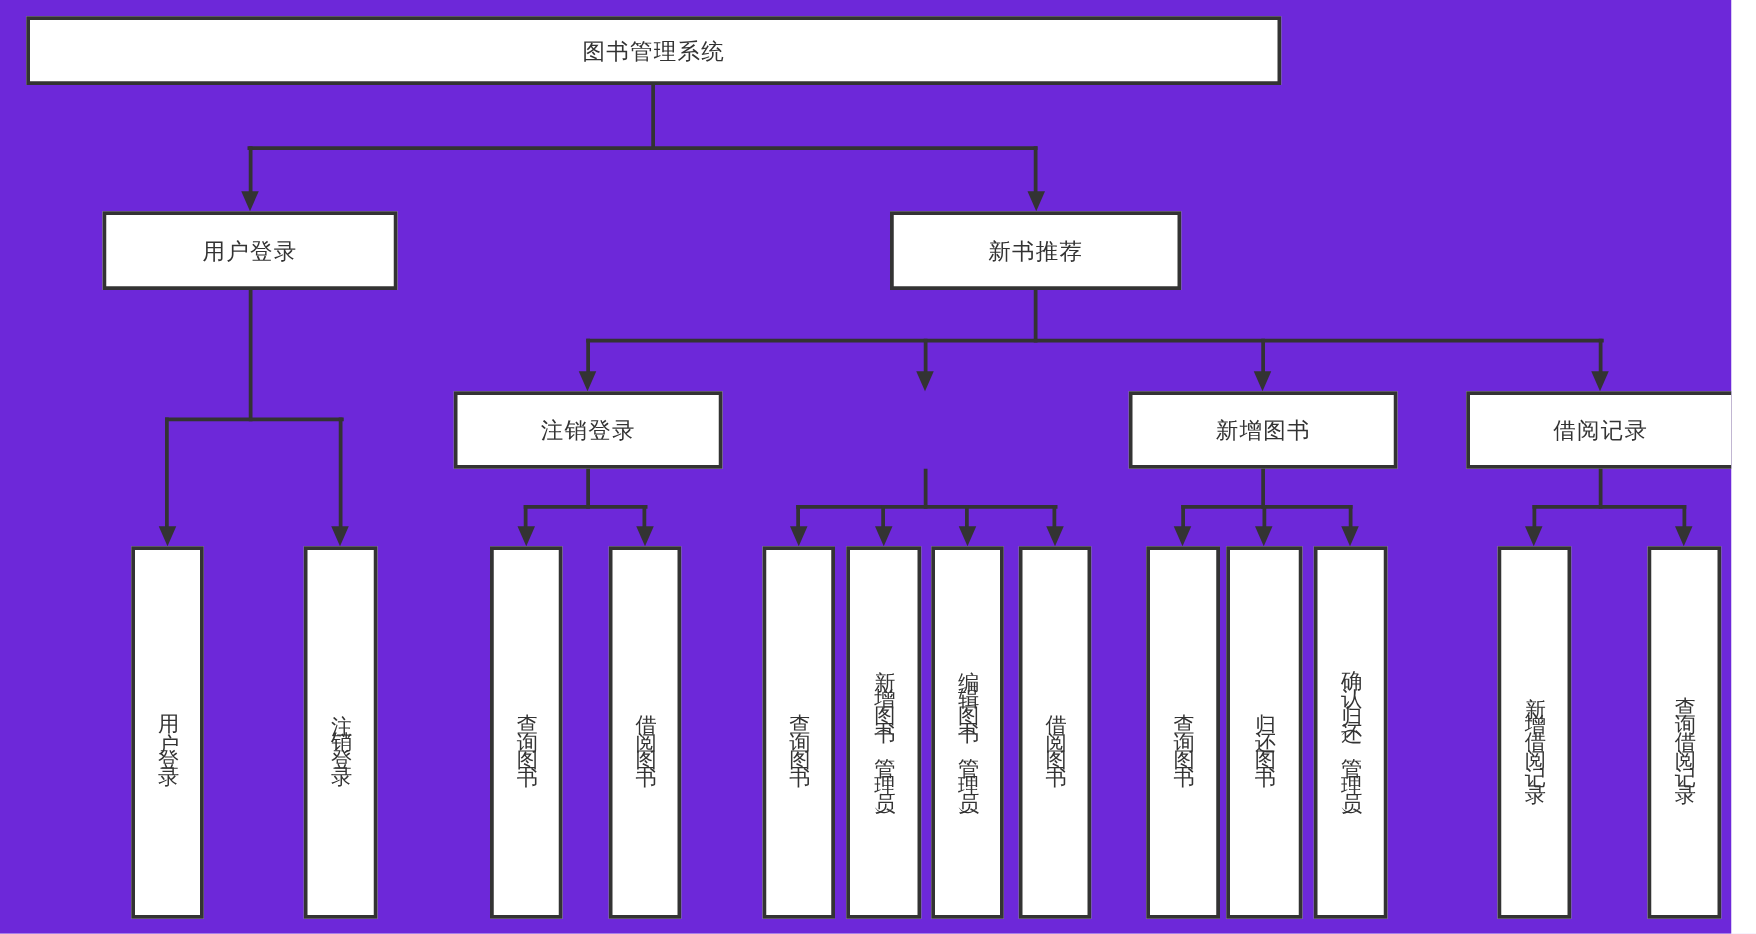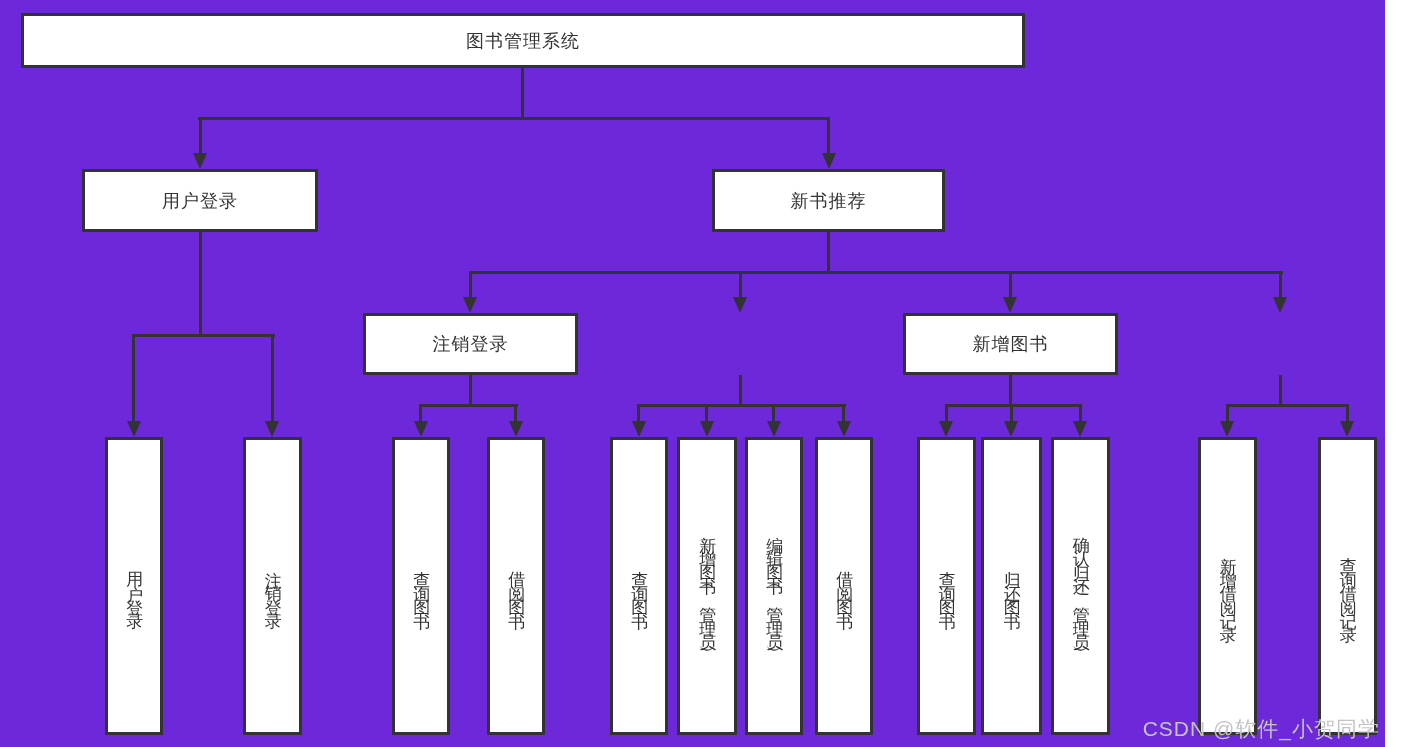--- a/index.html
+++ b/index.html
@@ -95,20 +95,23 @@
   <i class="ar" style="left:1003px;top:297px"></i>
   <i class="vl" style="left:1279px;top:271px;height:28px"></i>
   <i class="ar" style="left:1273px;top:297px"></i>
 
   <div class="box hbox" style="left:363px;top:313px;width:215px;height:62px">
     <span>注销登录</span>
   </div>
   <div class="box hbox" style="left:903px;top:313px;width:215px;height:62px">
     <span>新增图书</span>
   </div>
+  <div class="box hbox" style="left:1173px;top:313px;width:215px;height:62px">
+    <span>借阅记录</span>
+  </div>
 
   <i class="vl" style="left:469px;top:375px;height:32px"></i>
   <i class="hl" style="left:419px;top:404px;width:99px"></i>
   <i class="vl" style="left:419px;top:404px;height:19px"></i>
   <i class="ar" style="left:414px;top:421px"></i>
   <i class="vl" style="left:514px;top:404px;height:19px"></i>
   <i class="ar" style="left:509px;top:421px"></i>
 
   <i class="vl" style="left:739px;top:375px;height:32px"></i>
   <i class="hl" style="left:637px;top:404px;width:209px"></i>
@@ -174,15 +177,14 @@
     <span class="vtext">确认归还（管理员）</span>
   </div>
 
   <div class="box vbox" style="left:1198px;top:437px;width:59px;height:298px">
     <span class="vtext">新增借阅记录</span>
   </div>
   <div class="box vbox" style="left:1318px;top:437px;width:59px;height:298px">
     <span class="vtext">查询借阅记录</span>
   </div>
 
-  <div class="wm">CSDN @软件_小贺同学</div>
 
 </div>
 
 </body></html>

